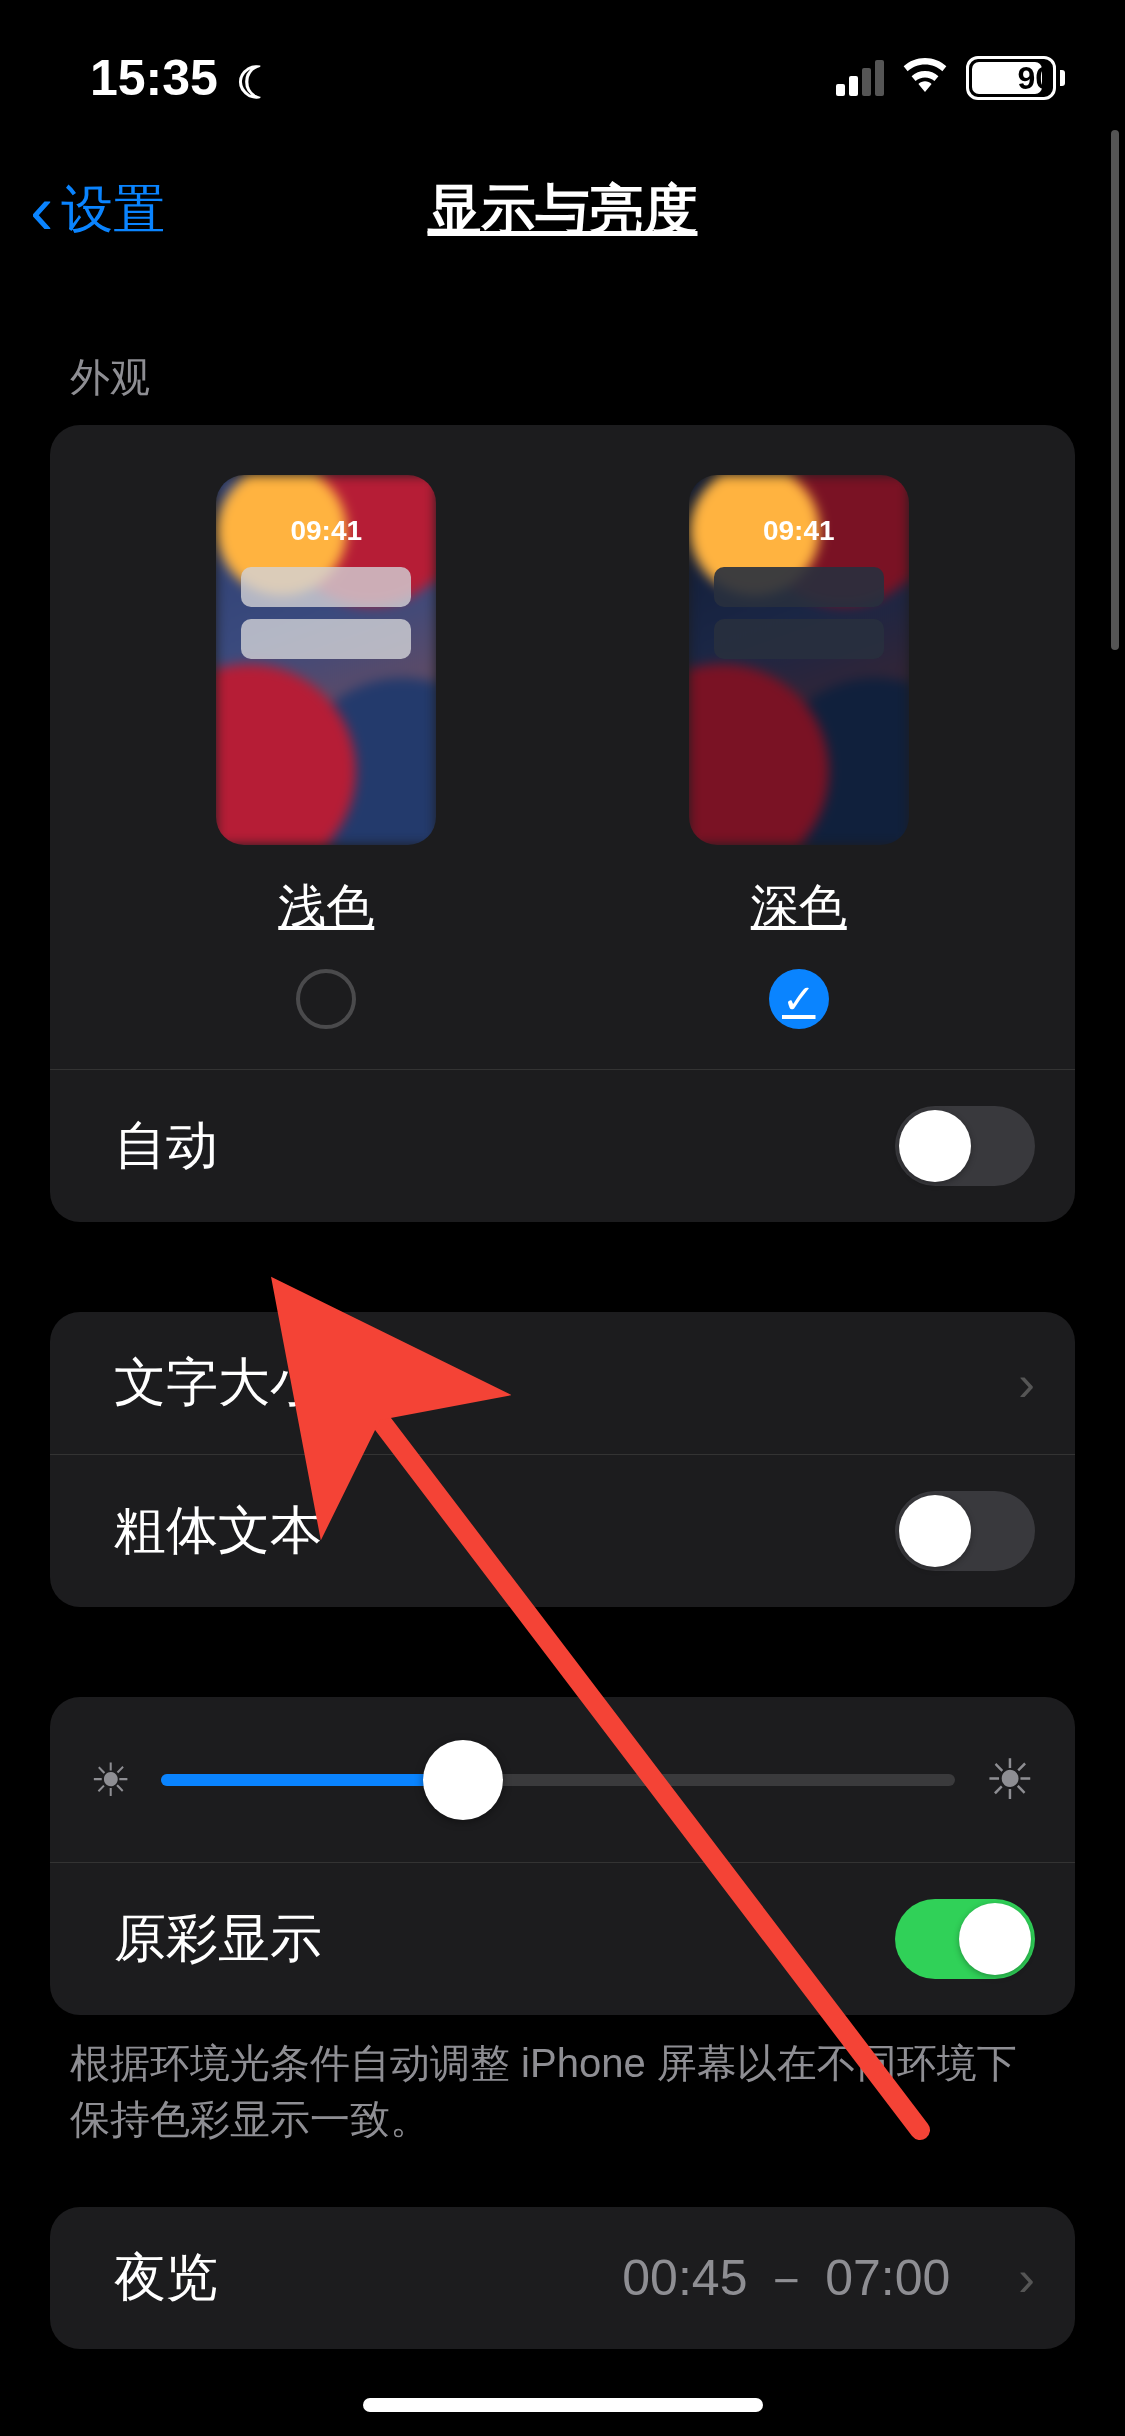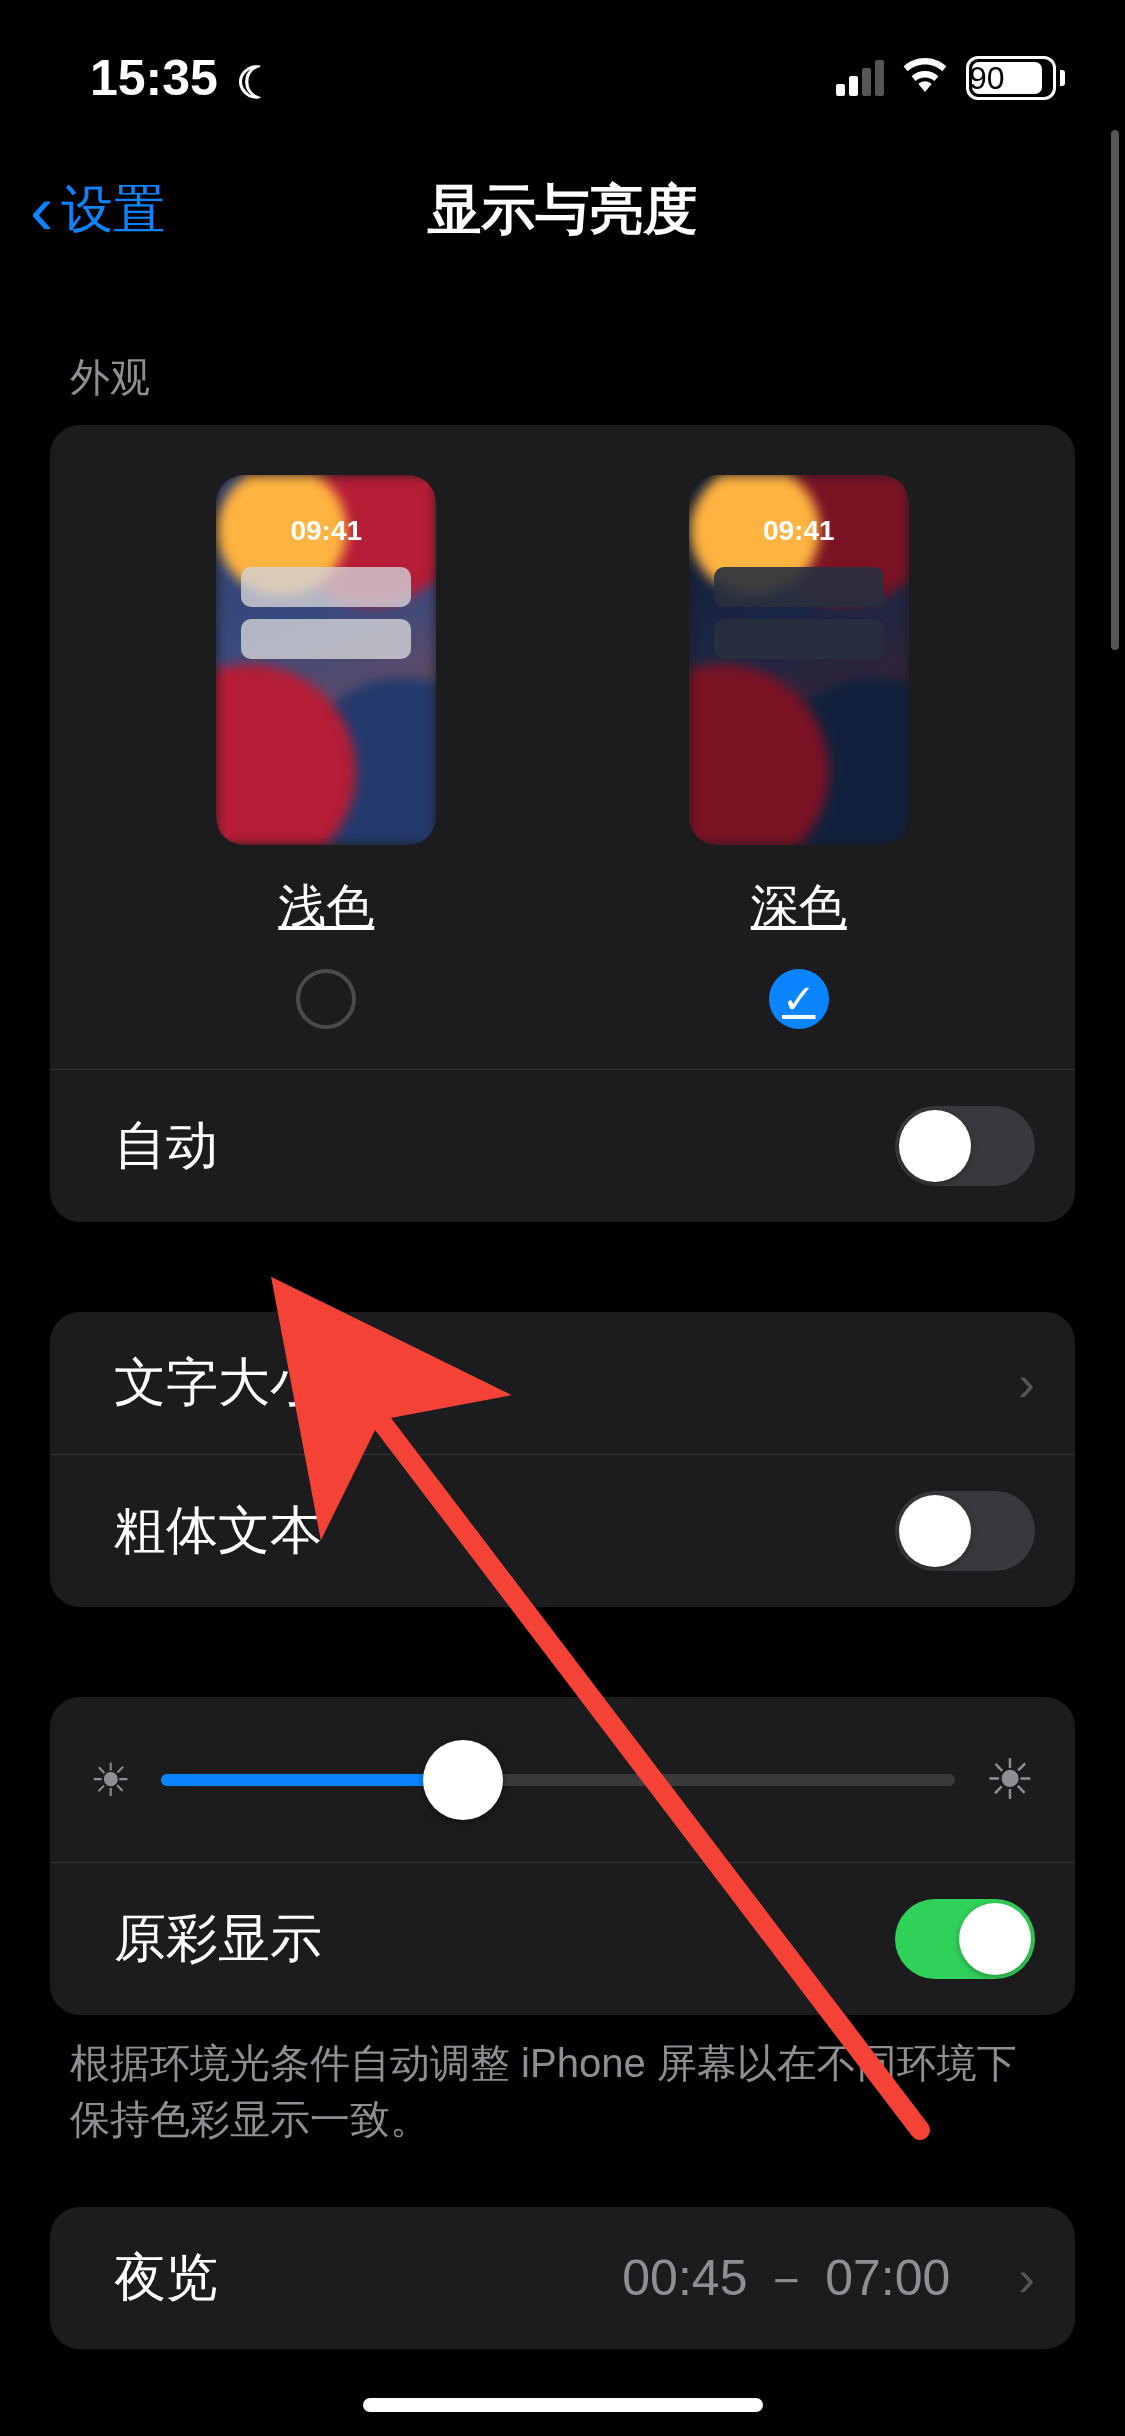--- a/index.html
+++ b/index.html
@@ -34,32 +34,32 @@
   .battery {
     display: flex; align-items: center; gap: 4px;
   }
   .battery-body {
     width: 90px; height: 44px; border: 3px solid #fff; border-radius: 12px;
     display: flex; align-items: center; justify-content: flex-start; padding: 3px;
     position: relative;
   }
   .battery-fill { height: 100%; background: #fff; border-radius: 7px; }
   .battery-tip { width: 5px; height: 16px; background: #fff; border-radius: 0 3px 3px 0; }
-  .battery-text { position: absolute; width: 100%; text-align: left; left:0; font-size: 32px; font-weight: 400; color:#000; }
+  .battery-text { position: absolute; width: 100%; text-align: right; left:0; font-size: 32px; font-weight: 700; color:#000; }
 
   
   .nav-bar {
     display: flex; align-items: center; height: 140px; position: relative;
     padding: 0 30px;
   }
   .nav-back { display: flex; align-items: center; gap: 8px; color: #0a84ff; font-size: 52px; }
   .nav-back .chev { font-size: 70px; font-weight: 300; line-height: 1; }
   .nav-title {
     position: absolute; left: 0; right: 0; text-align: center;
-    font-size: 54px; font-weight: 600; color: #fff;
+    font-size: 54px; font-weight: 600; color: #fff; text-decoration: underline;
   }
 
   
   .content { padding: 0 50px; }
   .section-header {
     color: #8e8e93; font-size: 40px; padding: 70px 20px 20px;
   }
   .group {
     background: #1c1c1e; border-radius: 30px; overflow: hidden;
   }

